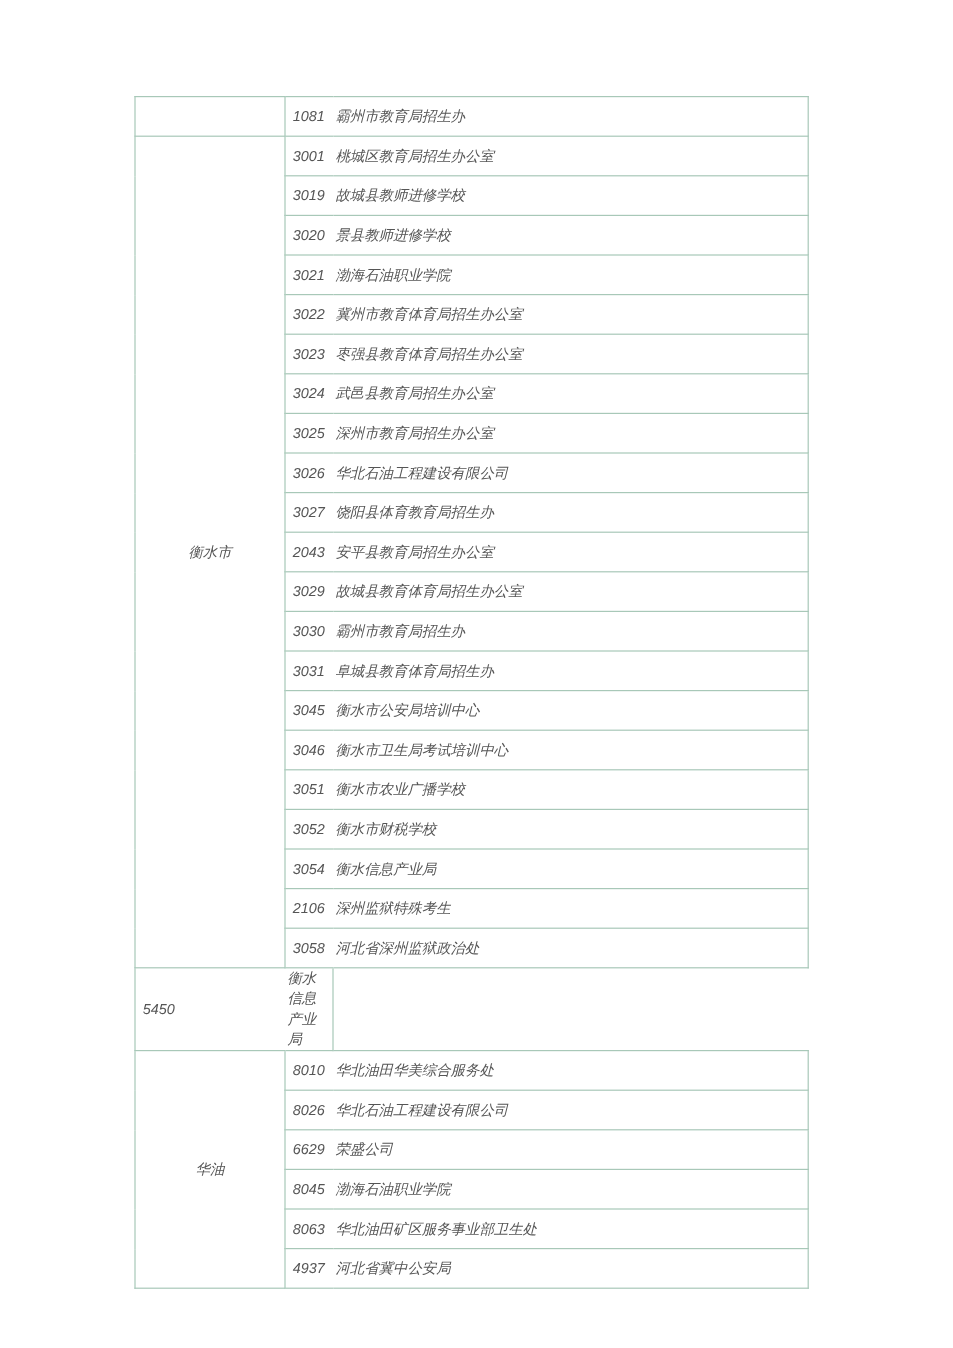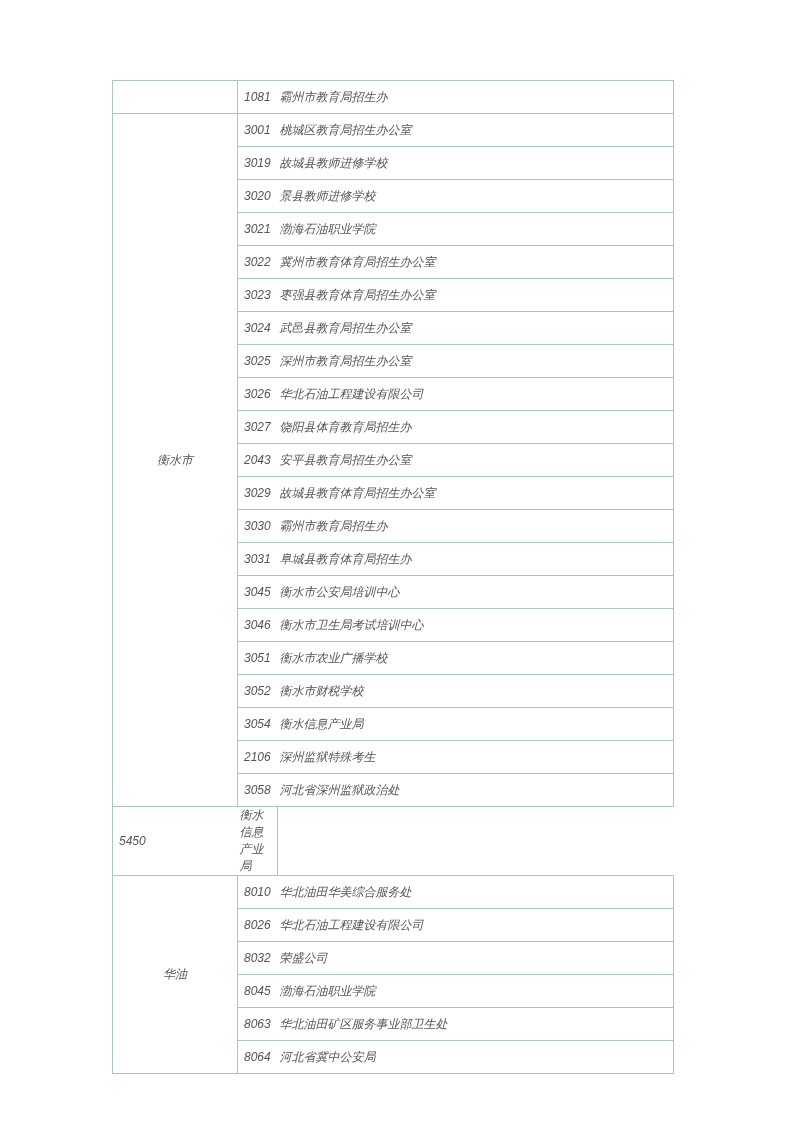--- a/index.html
+++ b/index.html
@@ -149,30 +149,30 @@
         <tr>
           <td class="col-region" rowspan="6">华油</td>
           <td class="col-code">8010</td>
           <td class="col-name">华北油田华美综合服务处</td>
         </tr>
         <tr>
           <td class="col-code">8026</td>
           <td class="col-name">华北石油工程建设有限公司</td>
         </tr>
         <tr>
-          <td class="col-code">8032</td>
+          <td class="col-code">6629</td>
           <td class="col-name">荣盛公司</td>
         </tr>
         <tr>
           <td class="col-code">8045</td>
           <td class="col-name">渤海石油职业学院</td>
         </tr>
         <tr>
           <td class="col-code">8063</td>
           <td class="col-name">华北油田矿区服务事业部卫生处</td>
         </tr>
         <tr>
-          <td class="col-code">8064</td>
+          <td class="col-code">4937</td>
           <td class="col-name">河北省冀中公安局</td>
         </tr>
       </tbody>
   </table>
 </div>
 
 </body></html>

